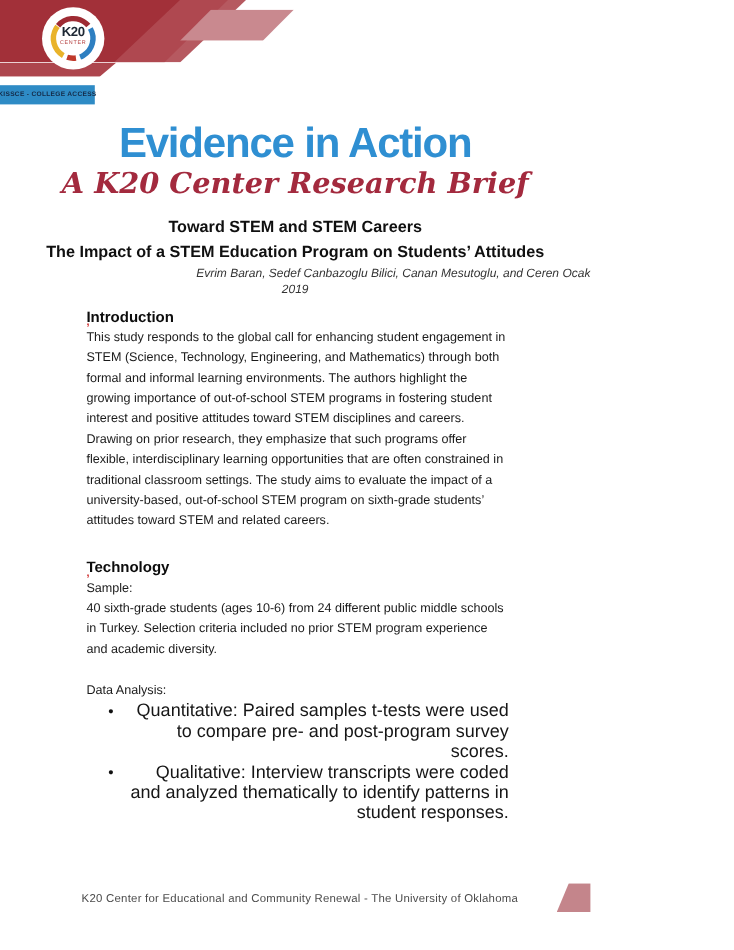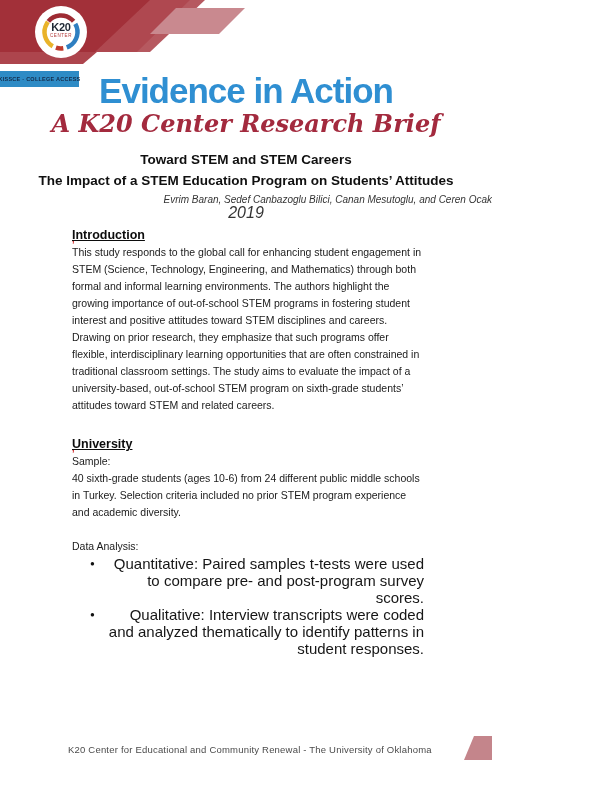--- a/index.html
+++ b/index.html
@@ -24,35 +24,35 @@
   .logo .txt{position:absolute;left:0;right:0;top:16px;text-align:center;line-height:1;}
   .logo .k20{font-size:11px;font-weight:bold;color:#1d2733;letter-spacing:-.3px;}
   .logo .ctr{font-size:4.5px;color:#b23a3a;letter-spacing:.6px;margin-top:1px;}
 
   
   .tag{position:absolute;left:0;top:71px;width:79px;height:16px;background:#2e8bc5;
     display:flex;align-items:center;justify-content:center;z-index:4;}
   .tag span{font-size:5.5px;font-weight:bold;color:#142a47;letter-spacing:.25px;white-space:nowrap;}
 
   
-  .content{position:relative;padding-top:72px;}
+  .content{position:relative;padding-top:101px;}
   .mast-title{text-align:center;font-size:35px;font-weight:800;letter-spacing:-1px;
     color:#2f8fd2;line-height:37px;}
   .mast-sub{text-align:center;font-family:"DejaVu Serif",serif;font-style:italic;font-weight:bold;
     font-size:24px;color:#a32a3e;line-height:30px;}
 
   
   .paper-title{margin-top:10px;text-align:center;font-size:13.5px;font-weight:bold;
     line-height:21px;color:#101010;}
   .authors{margin-top:2px;text-align:right;font-style:italic;font-size:10px;color:#343434;line-height:13px;}
-  .year{text-align:center;font-style:italic;font-size:16px;color:#343434;line-height:13px;}
+  .year{text-align:center;font-style:italic;font-size:10px;color:#343434;line-height:13px;}
 
   
   .section{margin:8px 68px 0 72px;}
-  .sec-head{position:relative;font-size:12.5px;font-weight:bold;color:#0c0c0c;line-height:17px;text-decoration:underline;}
+  .sec-head{position:relative;font-size:12.5px;font-weight:bold;color:#0c0c0c;line-height:17px;}
   .red-tick{position:absolute;left:0;top:13px;font-size:9px;color:#cc2222;line-height:1;}
   .body-text{font-size:10.5px;line-height:17px;color:#1a1a1a;max-width:472px;}
   .sub-label{font-size:10.5px;line-height:17px;color:#1a1a1a;}
   .block{margin-bottom:17px;}
   .method{margin-top:22px;}
   ul.bullets{list-style:none;margin:0;padding:0;}
   ul.bullets li{display:flex;margin-left:18px;}
   ul.bullets .b-ico{width:18px;font-size:8px;line-height:17px;color:#111;flex:none;}
   ul.bullets .b-txt{font-size:15px;line-height:17px;max-width:436px;text-align:right;}
 
@@ -111,21 +111,21 @@
     <div class="section">
       <div class="sec-head">
         <span>Introduction</span>
         <span class="red-tick">’</span>
       </div>
       <div class="body-text">This study responds to the global call for enhancing student engagement in STEM (Science, Technology, Engineering, and Mathematics) through both formal and informal learning environments. The authors highlight the growing importance of out-of-school STEM programs in fostering student interest and positive attitudes toward STEM disciplines and careers. Drawing on prior research, they emphasize that such programs offer flexible, interdisciplinary learning opportunities that are often constrained in traditional classroom settings. The study aims to evaluate the impact of a university-based, out-of-school STEM program on sixth-grade students’ attitudes toward STEM and related careers.</div>
     </div>
 
     <div class="section method">
       <div class="sec-head">
-        <span>University</span>
+        <span>Technology</span>
         <span class="red-tick">’</span>
       </div>
 
 
       <div class="block">
         <div class="sub-label">Sample:</div>
         <div class="body-text">40 sixth-grade students (ages 10-6) from 24 different public middle schools in Turkey. Selection criteria included no prior STEM program experience and academic diversity.</div>
       </div>
 
       <div>

